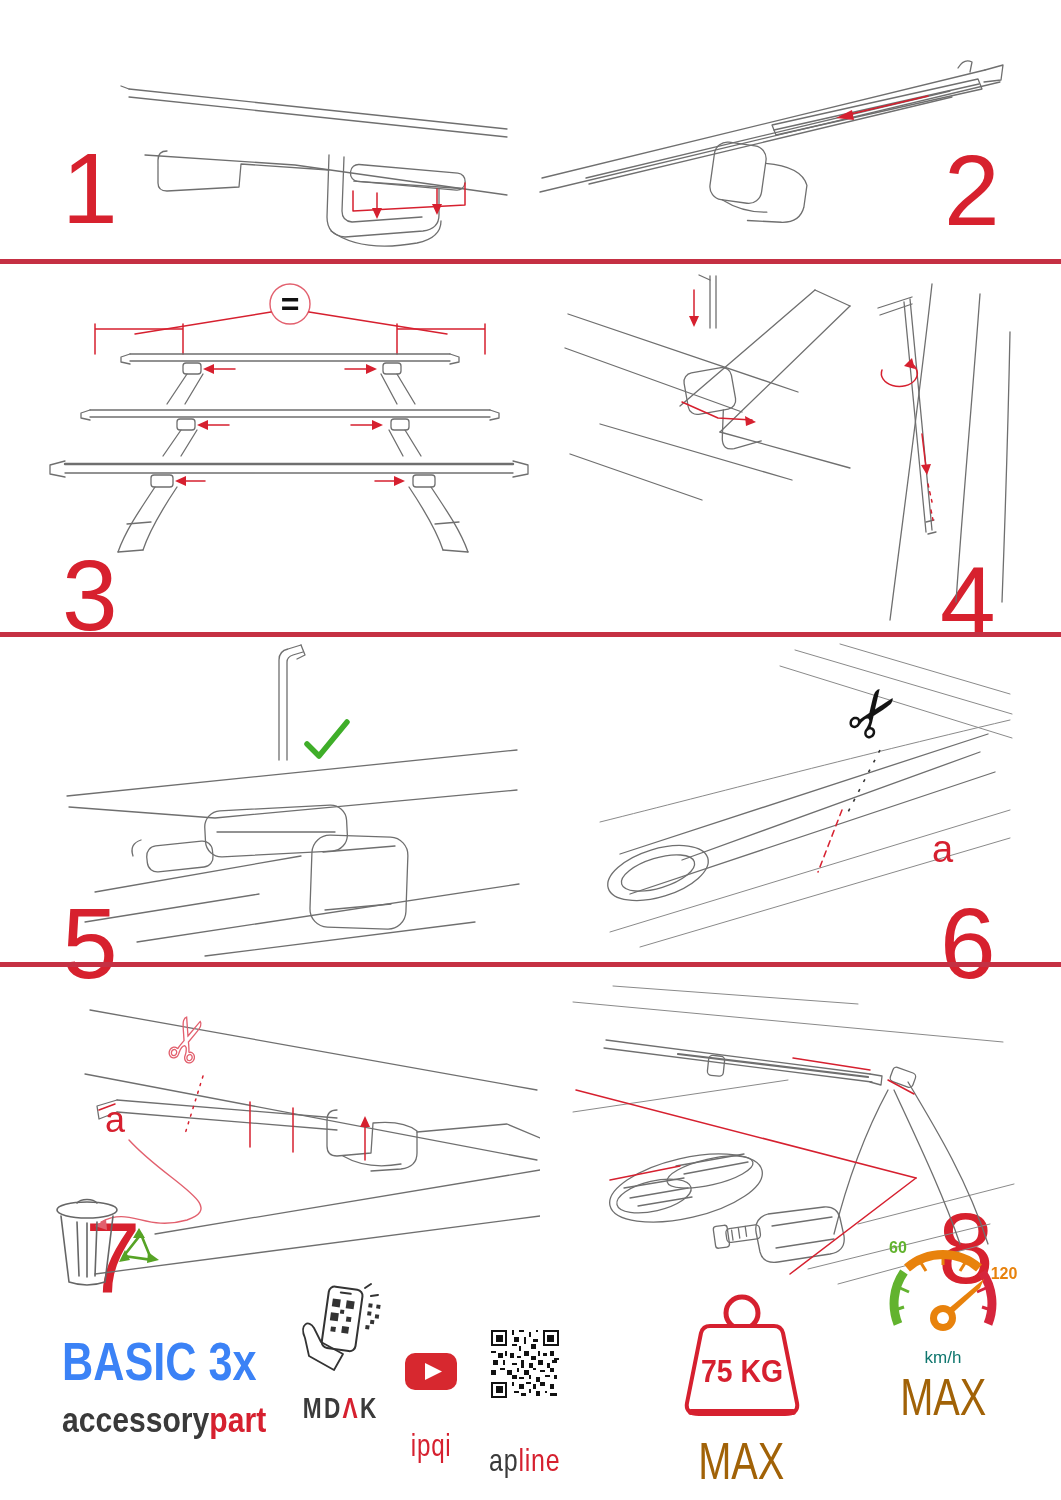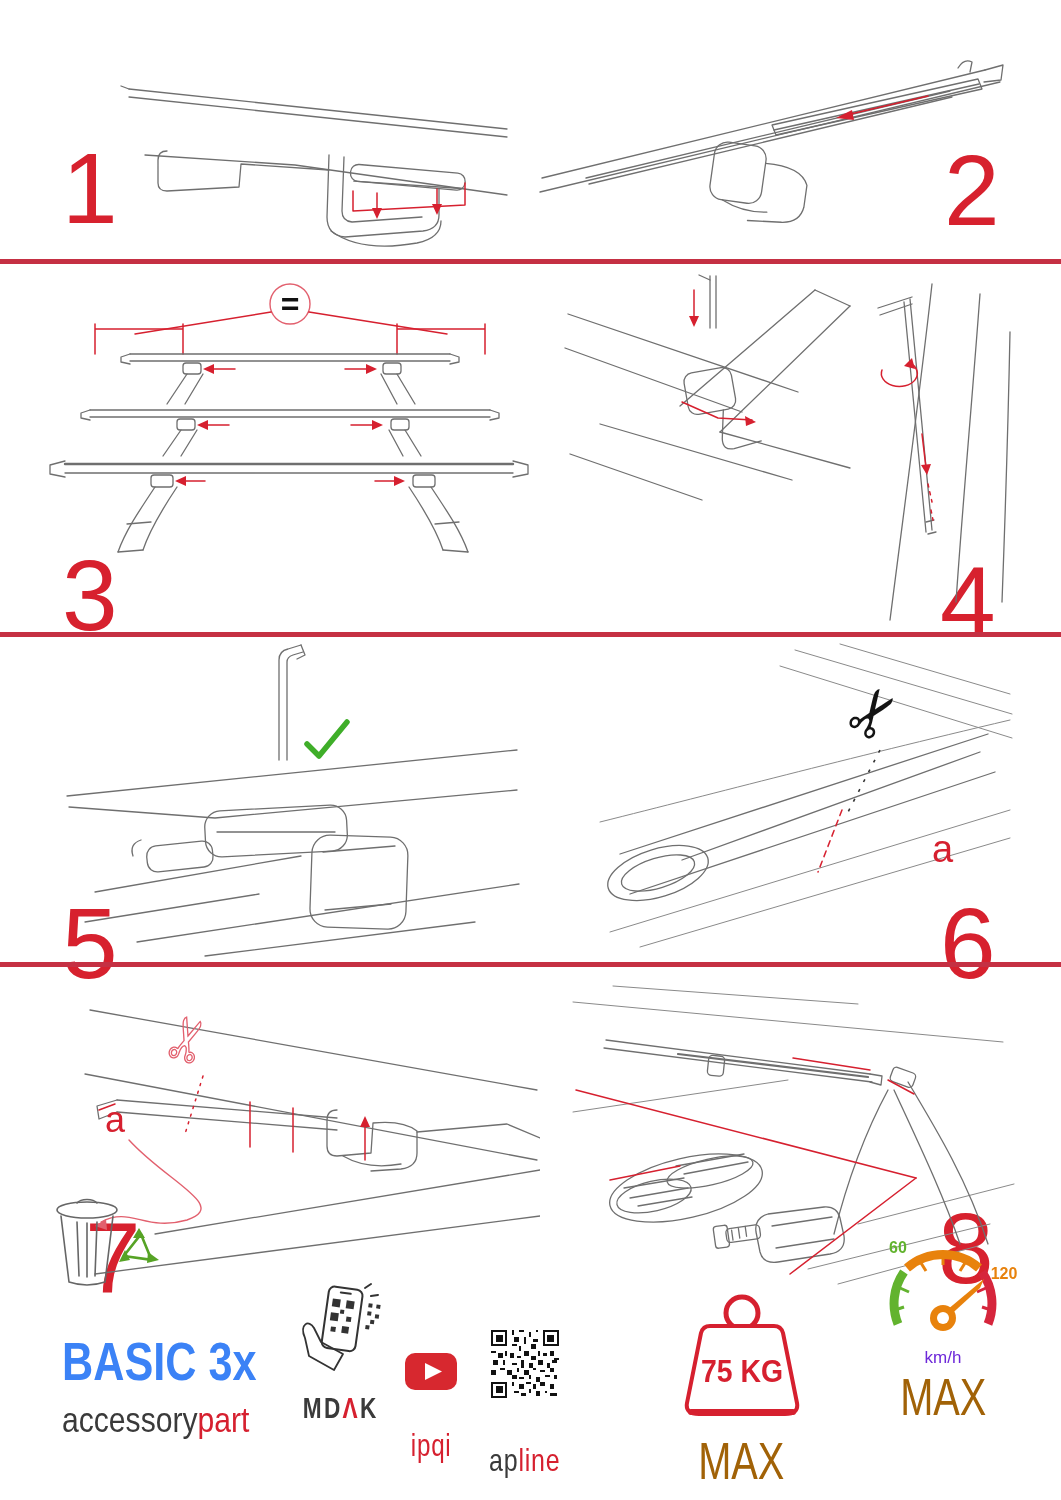--- a/index.html
+++ b/index.html
@@ -16,27 +16,27 @@
   .rdl{stroke:#e2606e;fill:none;stroke-width:1.4;stroke-linecap:round;stroke-linejoin:round;}
   .ah{fill:#d6202f;stroke:none;}
   .ahl{fill:#e2606e;stroke:none;}
   .gr{stroke:#3fae29;fill:none;stroke-width:5.5;stroke-linecap:round;stroke-linejoin:round;}
   .rec{stroke:#56a325;fill:none;stroke-width:2.6;stroke-linecap:round;stroke-linejoin:round;}
   .rech{fill:#56a325;stroke:none;}
   
   .cond{display:inline-block;transform:scaleX(.8);transform-origin:0 50%;white-space:nowrap;}
   .condc{display:inline-block;transform:scaleX(.78);transform-origin:50% 50%;white-space:nowrap;}
   .basic{color:#3b82f6;font-weight:bold;font-size:54px;line-height:1;}
-  .brandline{font-weight:normal;font-size:35px;line-height:1;color:#3a3a3a;margin-top:14px;}
+  .brandline{font-weight:bold;font-size:35px;line-height:1;color:#3a3a3a;margin-top:14px;}
   .red{color:#d6202f;}
   .mdak{font-size:29px;color:#3a3a3a;font-weight:bold;letter-spacing:3px;}
   .ipqi{font-size:31px;color:#d6202f;letter-spacing:1px;}
   .apline{font-size:32px;color:#3a3a3a;letter-spacing:1px;}
   .maxlbl{font-size:51px;color:#a16207;line-height:1;}
-  .kmh{font-size:17px;color:#6d28d9;}
+  .kmh{font-size:17px;color:#0f766e;}
   .ccol{display:flex;flex-direction:column;align-items:center;}
 </style>
 </head>
 <body>
 
 <div class="page">
 
   <div class="stepnum" style="left:62px;top:138px;">1</div>
   <svg class="abs" style="left:115px;top:33px;" width="400" height="222" viewBox="0 0 400 222">
     <g class="ln">

